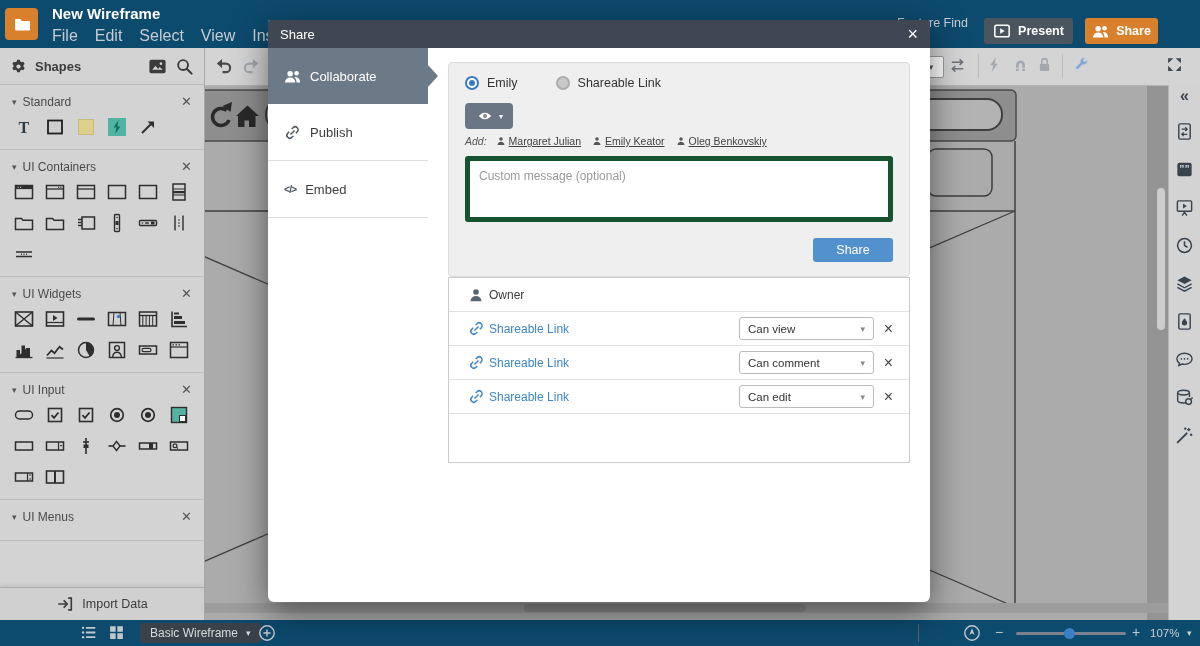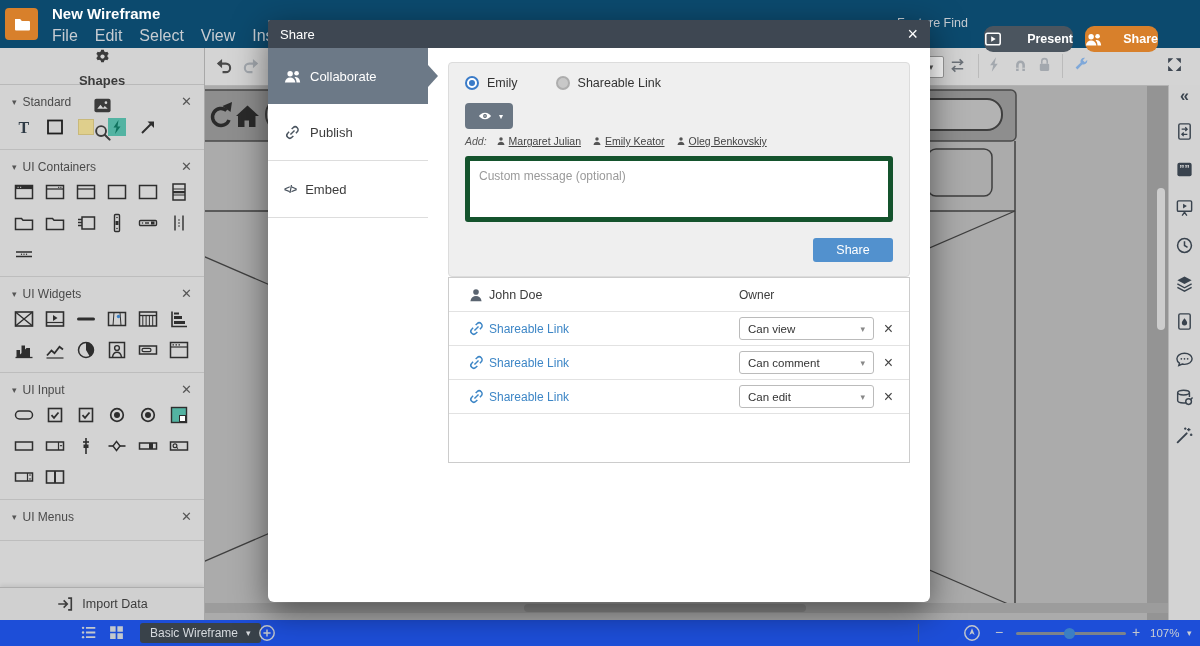--- a/index.html
+++ b/index.html
@@ -10,38 +10,38 @@
   .ico{display:inline-flex;align-items:center;justify-content:center;}
 
   
   #appbar{position:absolute;left:0;top:0;width:1200px;height:48px;background:#0c4a6e;z-index:30;}
   #logo{position:absolute;left:5px;top:8px;width:33px;height:32px;background:#D8802B;border-radius:4px;
         display:flex;align-items:center;justify-content:center;}
   #app-title{position:absolute;left:52px;top:5px;color:#fff;font-size:15px;font-weight:bold;}
   #menu-row{position:absolute;left:52px;top:27px;display:flex;gap:17px;}
   #menu-row span{color:#C7CCD2;font-size:16px;cursor:default;}
   #feature-find{position:absolute;left:897px;top:16px;color:#C7CCD2;font-size:12.5px;}
-  .topbtn{position:absolute;top:26px;height:26px;border-radius:9px;display:flex;align-items:center;
-          justify-content:space-between;gap:7px;color:#fff;font-size:12.5px;font-weight:bold;}
+  .topbtn{position:absolute;top:18px;height:26px;border-radius:3px;display:flex;align-items:center;
+          justify-content:center;gap:7px;color:#fff;font-size:12.5px;font-weight:bold;}
   #present-btn{left:984px;width:89px;background:#4B555F;}
   #share-btn{left:1085px;width:73px;background:#D8802B;}
 
   
   #toolbar{position:absolute;left:204px;top:48px;width:996px;height:37px;background:#D4D4D4;
            border-bottom:1px solid #B3B3B3;z-index:5;}
   #toolbar .tbico{position:absolute;top:8px;color:#4A4A4A;}
   .tb-dis{color:#A3A8AE !important;}
   #mini-dd{position:absolute;left:714px;top:8px;width:24px;height:20px;background:#fff;border:1px solid #9a9a9a;
            border-radius:2px;display:flex;align-items:center;justify-content:center;color:#555;font-size:9px;}
   .tbdivider{position:absolute;top:6px;width:1px;height:24px;background:#BBBBBB;}
 
   
   #left-panel{position:absolute;left:0;top:48px;width:204px;height:572px;background:#D3D3D3;
               border-right:1px solid #A8A8A8;z-index:6;overflow:hidden;}
-  #panel-header{height:36px;border-bottom:1px solid #B9B9B9;display:flex;align-items:center;padding:0 10px;gap:8px;flex-direction:column;}
+  #panel-header{height:36px;border-bottom:1px solid #B9B9B9;display:flex;align-items:center;padding:0 10px;gap:8px;}
   #panel-header .title{font-size:13px;font-weight:bold;color:#3C3C3C;flex:1;}
   .sec{border-bottom:1px solid #BDBDBD;padding:9px 0 10px;}
   .sec-h{display:flex;align-items:center;margin:0 12px 6px;color:#4A4A4A;font-size:12px;}
   .sec-h .car{font-size:9px;margin-right:6px;color:#555;}
   .sec-h .ttl{flex:1;}
   .sec-h .x{color:#555;font-size:13px;cursor:pointer;}
   .sgrid{display:grid;grid-template-columns:repeat(6,31px);row-gap:7px;padding-left:10px;}
   .shape{width:28px;height:24px;display:flex;align-items:center;justify-content:center;color:#2E2E2E;cursor:pointer;}
   #import-bar{position:absolute;left:0;bottom:0;width:100%;height:32px;background:#D0D0D0;
               border-top:1px solid #ADADAD;display:flex;align-items:center;justify-content:center;gap:8px;
@@ -55,21 +55,21 @@
   #vscroll .thumb{position:absolute;right:3px;top:103px;width:8px;height:142px;background:#CDCDCD;border-radius:4px;}
 
   
   #right-rail{position:absolute;right:0;top:85px;width:32px;height:535px;background:#D3D3D3;
               border-left:1px solid #B5B5B5;z-index:6;display:flex;flex-direction:column;align-items:center;
               padding-top:4px;box-sizing:border-box;gap:19px;}
   #right-rail .rico{color:#39434E;cursor:pointer;}
   #right-rail .rico:first-child{font-size:17px;font-weight:bold;color:#39434E;line-height:14px;}
 
   
-  #bottombar{position:absolute;left:0;bottom:0;width:1200px;height:26px;background:#1d4ed8;z-index:30;}
+  #bottombar{position:absolute;left:0;bottom:0;width:1200px;height:26px;background:#0c4a6e;z-index:30;}
   #bottombar .bico{position:absolute;top:4px;color:#C3C8CD;}
   #page-pill{position:absolute;left:140px;top:3px;height:20px;background:#39424A;border-radius:3px;
              display:flex;align-items:center;padding:0 10px;gap:8px;color:#D6DADE;font-size:12px;}
   #page-pill .car{font-size:9px;}
   #bb-divider{position:absolute;left:918px;top:4px;width:1px;height:18px;background:#5A636C;}
   #zoom-slider{position:absolute;left:1016px;top:12px;width:110px;height:3px;background:#7B838C;border-radius:2px;}
   #zoom-slider .knob{position:absolute;left:48px;top:-4px;width:11px;height:11px;border-radius:50%;background:#3B7FC4;}
   .bb-sign{position:absolute;color:#C3C8CD;font-size:14px;top:4px;}
   #zoom-label{position:absolute;left:1150px;top:7px;color:#C9CED4;font-size:11.5px;}
   #zoom-caret{position:absolute;left:1187px;top:8px;color:#C9CED4;font-size:9px;}
@@ -789,21 +789,20 @@
         <button id="share-submit">Share</button>
       </div>
       <div id="collab-table">
         <div class="crow">
           <span class="cico ico">
               <svg width="16" height="16" viewBox="0 0 20 20">
                 <circle cx="10" cy="6.2" r="3.5" fill="currentColor"></circle>
                 <path fill="currentColor" d="M3 17.8c.7-4.3 3.6-6.4 7-6.4s6.3 2.1 7 6.4z"></path>
               </svg>
             </span>
-          <span class="cname">John Doe</span>
           <span class="crole">Owner</span>
         </div>
         <div id="collab-rows">
             <div class="crow linkrow">
               <span class="cico ico">
                 <svg width="17" height="17" viewBox="0 0 20 20">
                   <path d="M7.6 12.4l4.8-4.8" stroke="currentColor" fill="none" stroke-width="1.7"></path>
                   <path d="M9 6l1.7-1.7a3.2 3.2 0 0 1 4.9 4.9L14 10.9" stroke="currentColor" fill="none" stroke-width="1.7"></path>
                   <path d="M11 14l-1.7 1.7a3.2 3.2 0 0 1-4.9-4.9L6 9.1" stroke="currentColor" fill="none" stroke-width="1.7"></path>
                 </svg>

